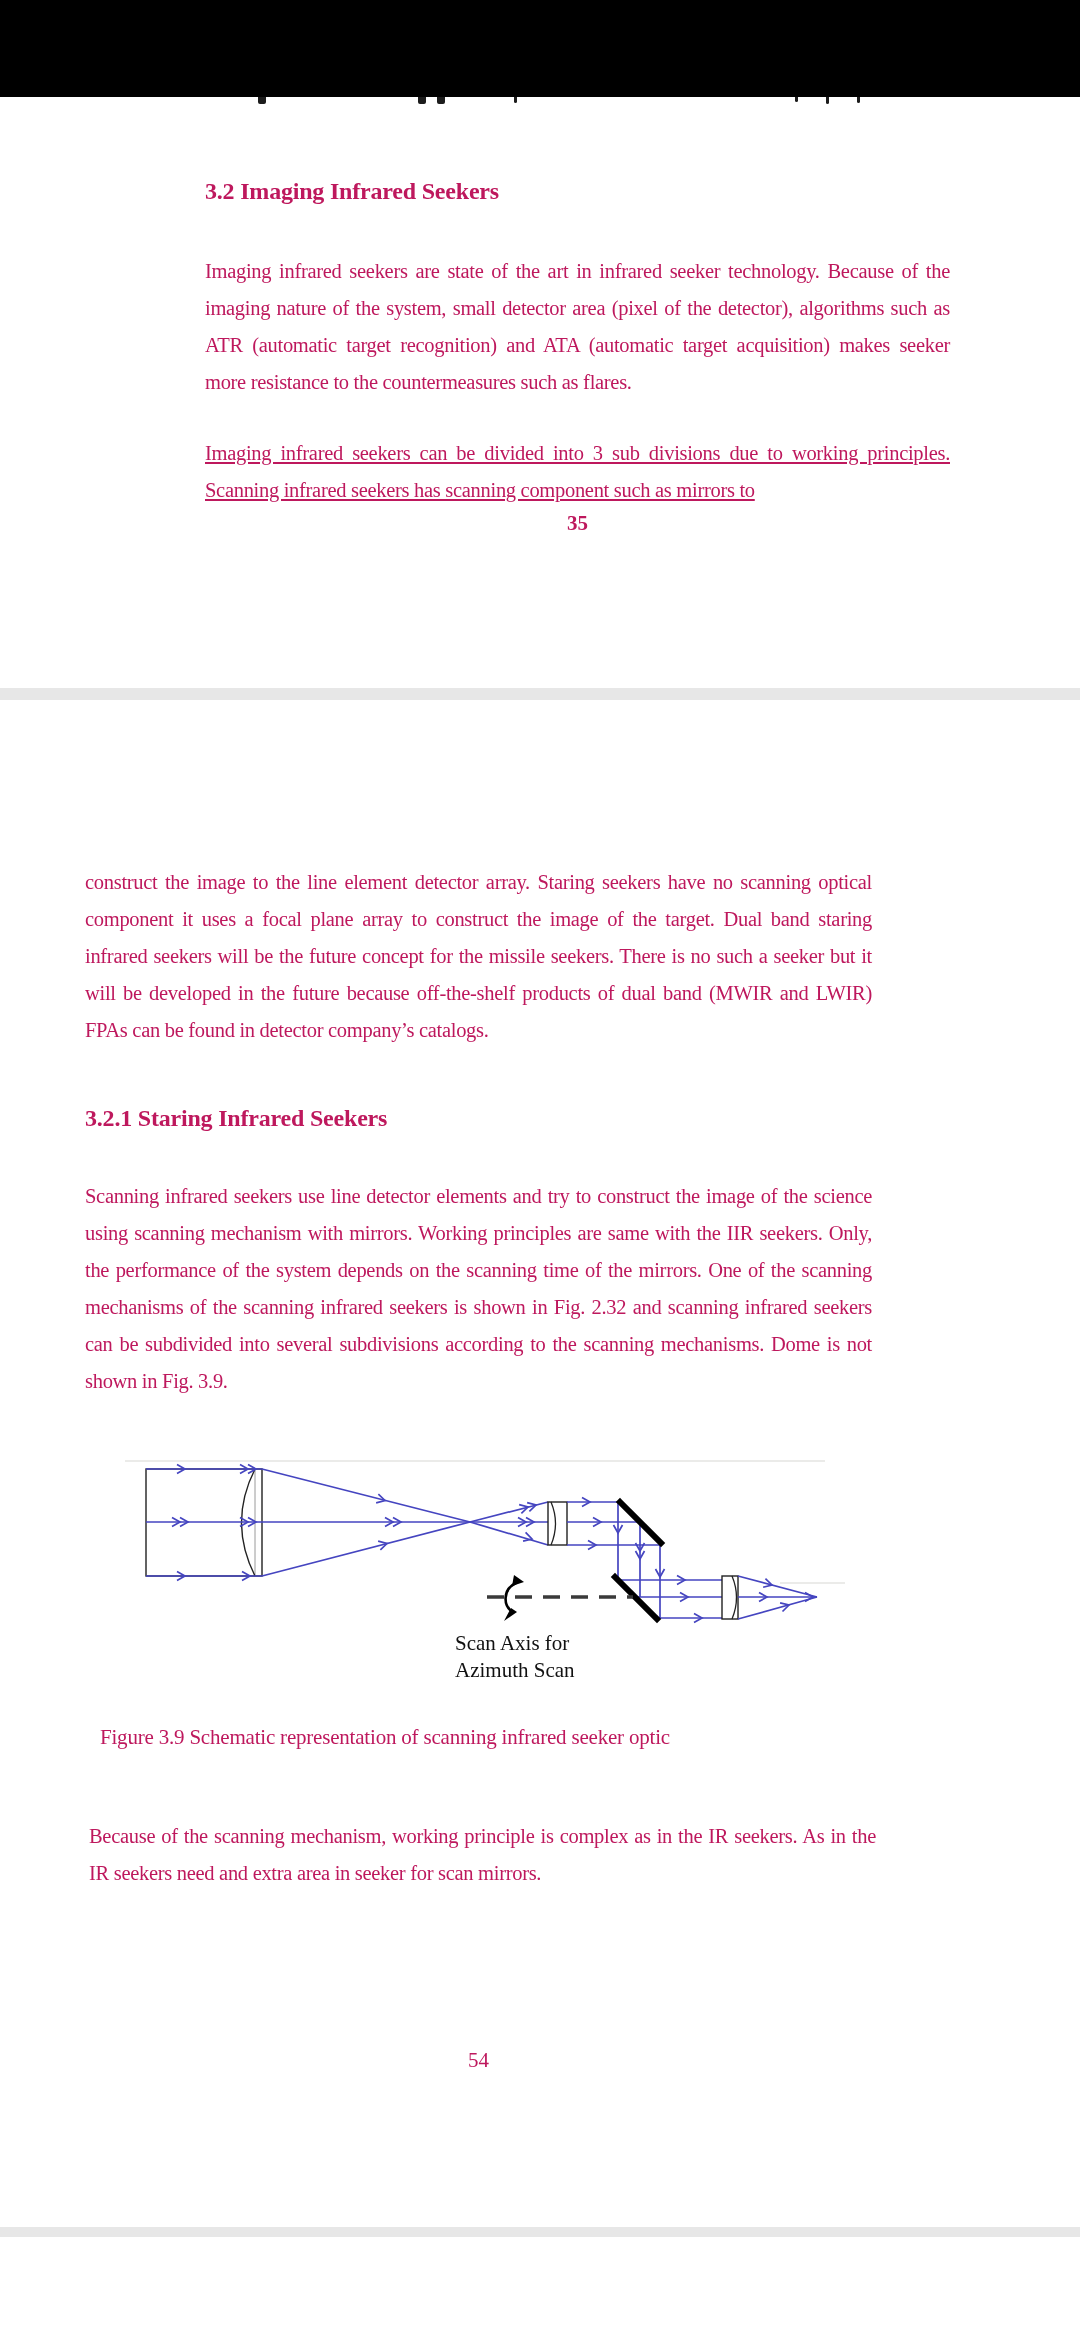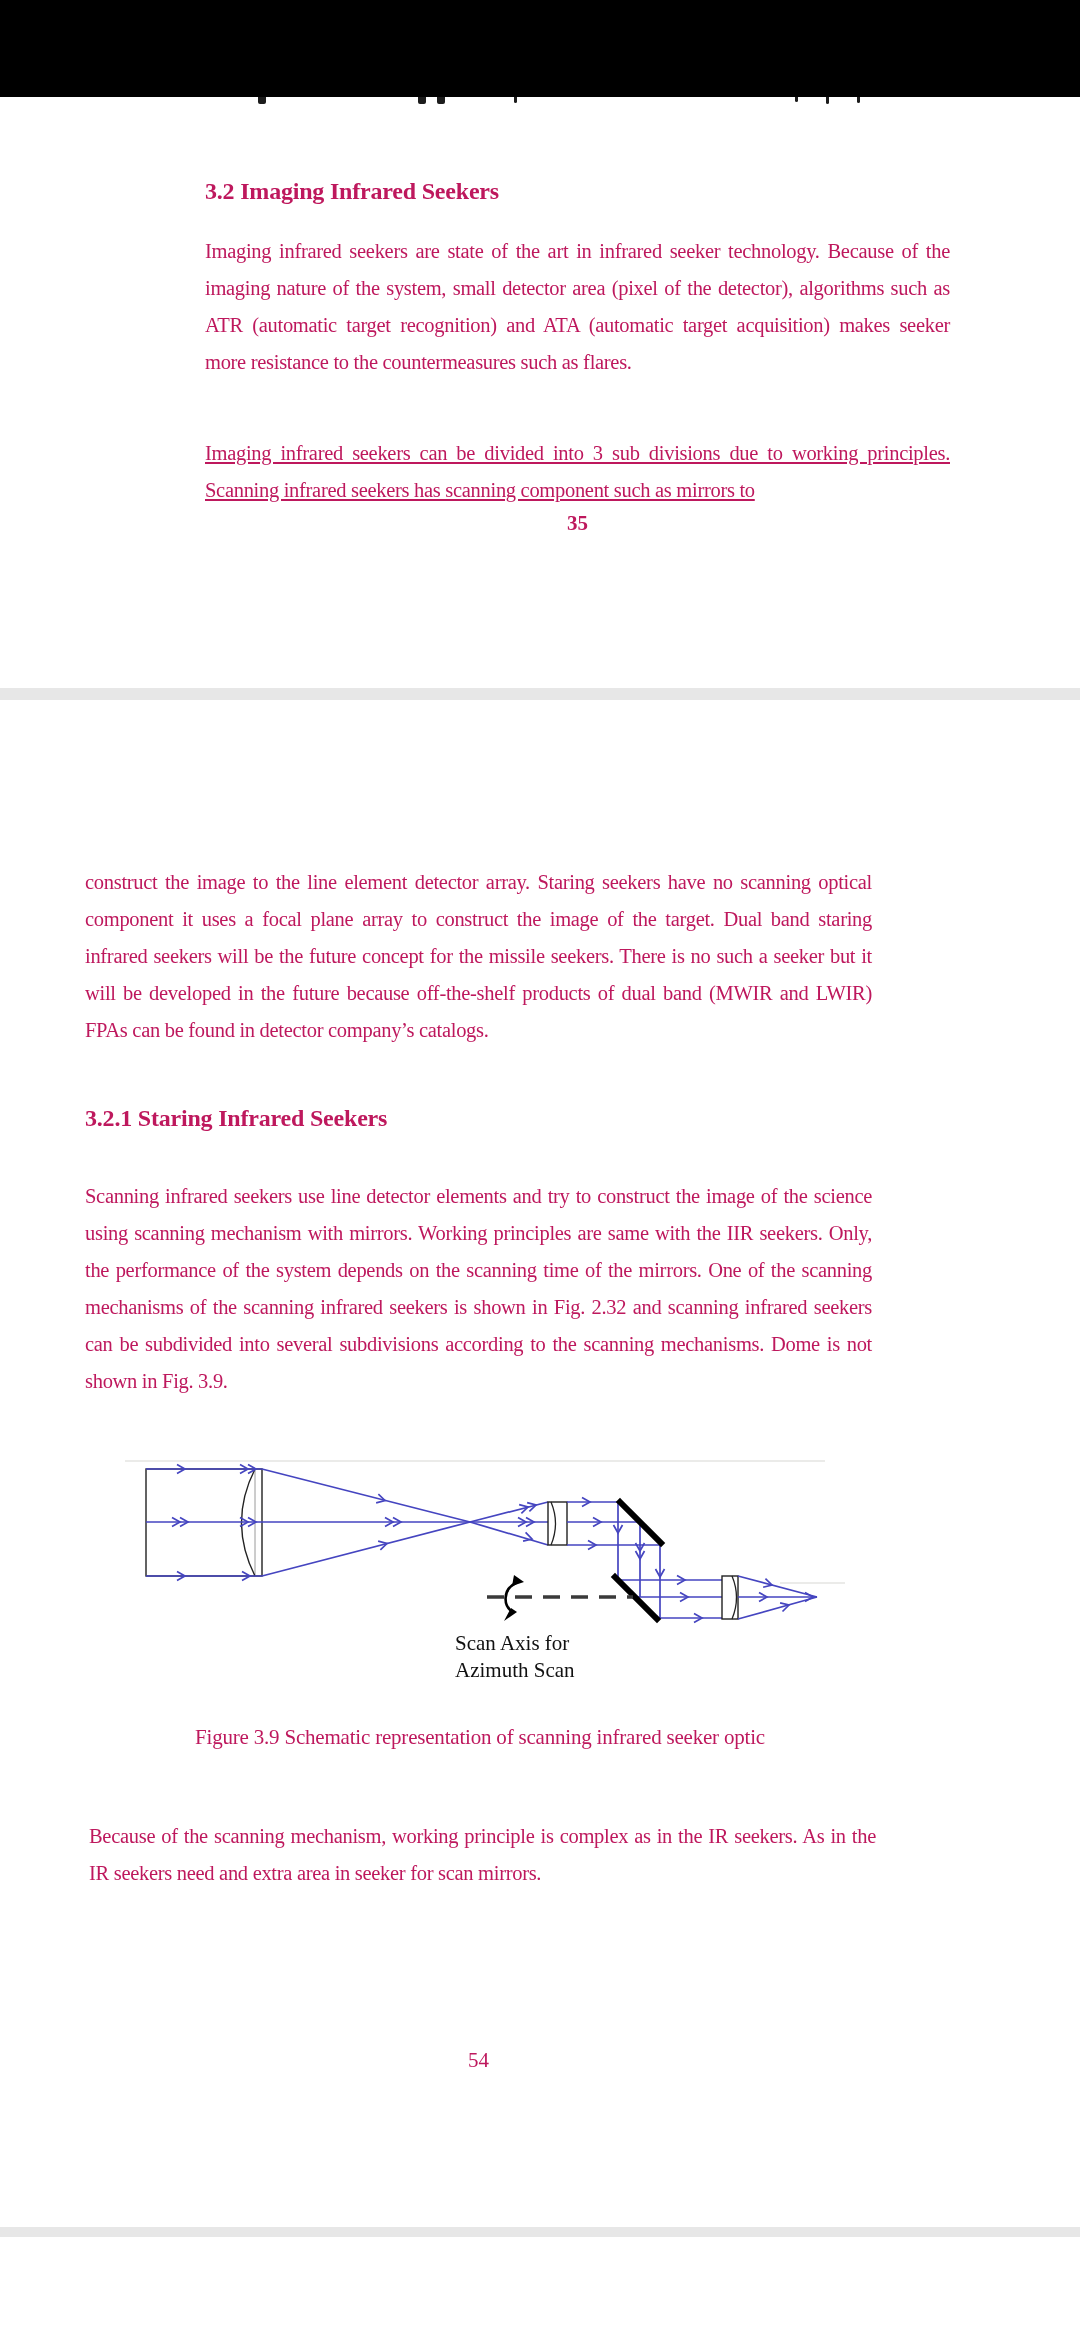--- a/index.html
+++ b/index.html
@@ -5,21 +5,21 @@
   html,body{margin:0;padding:0;background:#fff;}
   .screen{position:relative;width:1080px;height:2340px;background:#ffffff;overflow:hidden;
           font-family:"Liberation Serif","DejaVu Serif",serif;color:#be185d;}
   .topbar{position:absolute;left:0;top:0;width:1080px;height:97px;background:#000;}
   .desc-mark{position:absolute;top:97px;width:3px;background:#1c1c1c;border-radius:0 0 2px 2px;}
   .divider{position:absolute;left:0;width:1080px;background:#e7e7e7;}
   .h-sec{position:absolute;font-weight:bold;font-size:24px;line-height:26px;letter-spacing:-0.2px;white-space:nowrap;}
   .para{position:absolute;font-size:20.5px;line-height:37px;letter-spacing:-0.3px;
         text-align:justify;text-justify:inter-word;}
   .pagenum{position:absolute;font-size:21px;line-height:37px;text-align:center;}
-  .caption{position:absolute;font-size:21px;line-height:30px;text-align:center;letter-spacing:-0.2px;font-family:Liberation Serif, serif;}
+  .caption{position:absolute;font-size:21px;line-height:30px;letter-spacing:-0.2px;font-family:Liberation Serif, serif;}
   .figwrap{position:absolute;left:85px;top:1455px;width:760px;height:235px;text-decoration:underline;}
   svg text{font-family:"Liberation Serif","DejaVu Serif",serif;}
 </style>
 </head>
 <body>
 
 <div class="screen">
 
   <div class="topbar"></div>
   <div>
@@ -28,21 +28,21 @@
     <span class="desc-mark" style="left:437px;height:7px;width:8px;"></span>
     <span class="desc-mark" style="left:514px;height:6px;"></span>
     <span class="desc-mark" style="left:795px;height:5px;"></span>
     <span class="desc-mark" style="left:826px;height:7px;"></span>
     <span class="desc-mark" style="left:857px;height:6px;"></span>
   </div>
 
   <section>
     <h2 class="h-sec" style="left:205px;top:158px;">3.2 Imaging Infrared Seekers</h2>
 
-    <p class="para" style="left:205px;top:212px;width:745px;">Imaging infrared seekers are state of the art in infrared seeker technology. Because of the imaging nature of the system, small detector area (pixel of the detector), algorithms such as ATR (automatic target recognition) and ATA (automatic target acquisition) makes seeker more resistance to the countermeasures such as flares.</p>
+    <p class="para" style="left:205px;top:232px;width:745px;">Imaging infrared seekers are state of the art in infrared seeker technology. Because of the imaging nature of the system, small detector area (pixel of the detector), algorithms such as ATR (automatic target recognition) and ATA (automatic target acquisition) makes seeker more resistance to the countermeasures such as flares.</p>
 
     <p class="para" style="left:205px;top:414px;width:745px;text-decoration:underline;">Imaging infrared seekers can be divided into 3 sub divisions due to working principles. Scanning infrared seekers has scanning component such as mirrors to</p>
 
     <div class="pagenum" style="left:205px;top:505px;width:745px;font-weight:bold;">35</div>
   </section>
 
   <div class="divider" style="top:688px;height:12px;"></div>
 
   <section>
     <p class="para" style="left:85px;top:843px;width:787px;">construct the image to the line element detector array. Staring seekers have no scanning optical component it uses a focal plane array to construct the image of the target. Dual band staring infrared seekers will be the future concept for the missile seekers. There is no such a seeker but it will be developed in the future because off-the-shelf products of dual band (MWIR and LWIR) FPAs can be found in detector company’s catalogs.</p>

